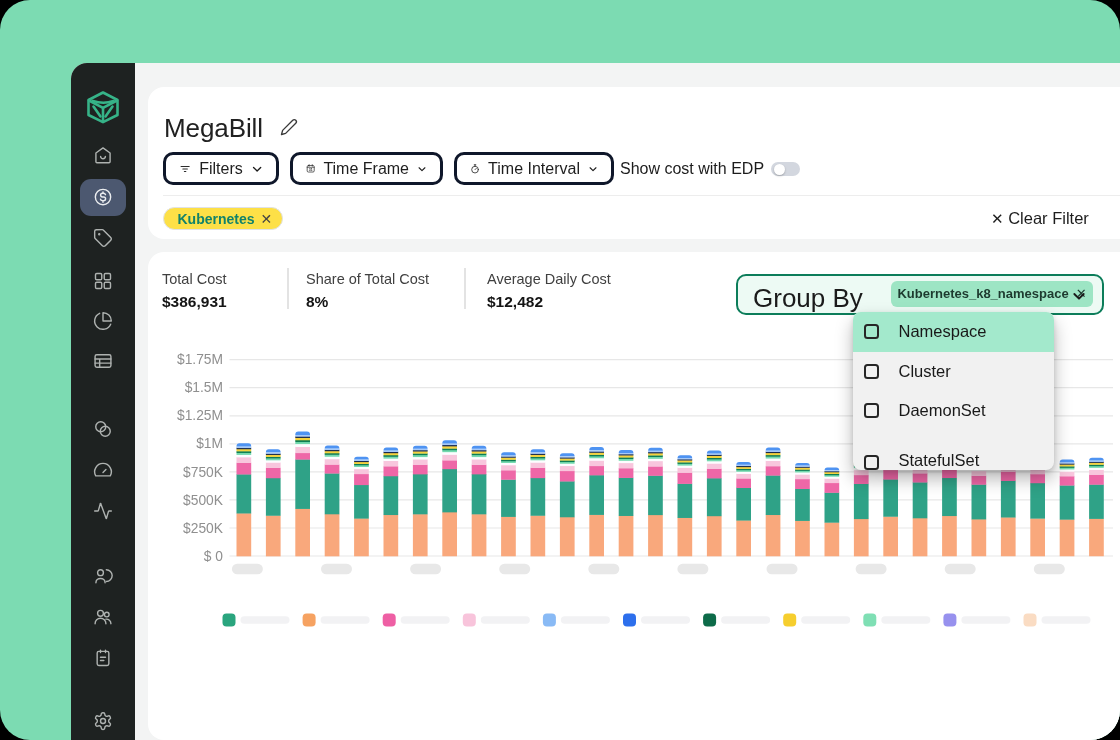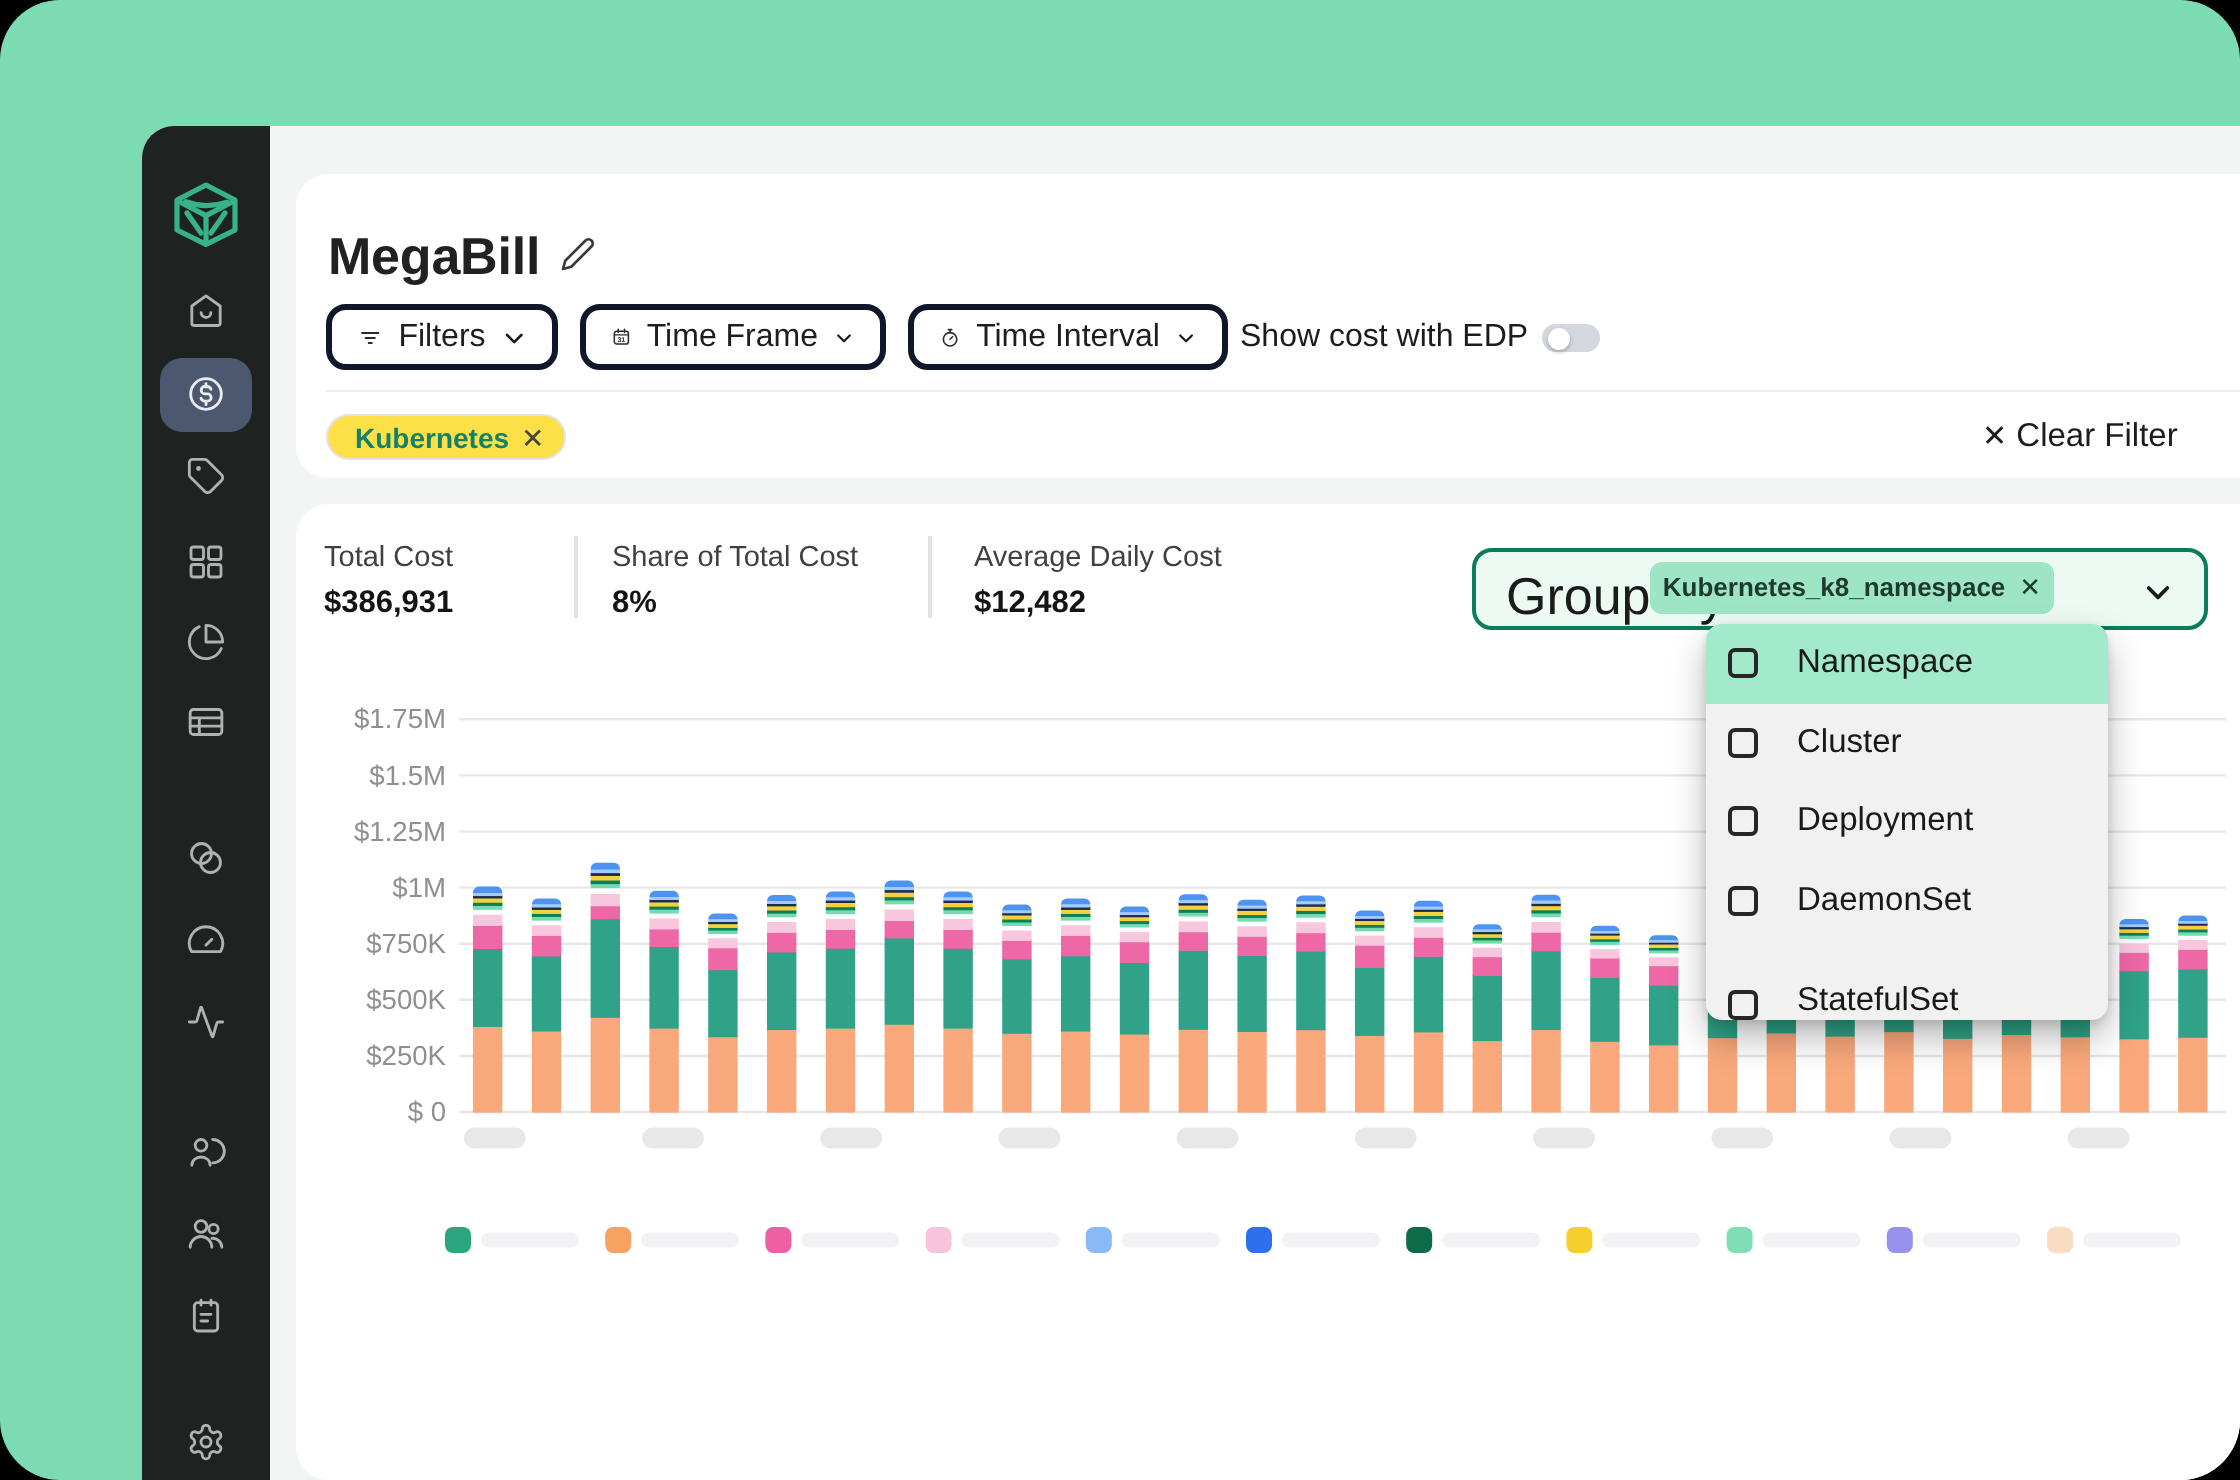--- a/index.html
+++ b/index.html
@@ -72,21 +72,21 @@
     <svg style="position:absolute;left:93.0px;top:648.0px" width="20" height="20" viewBox="0 0 24 24" fill="none" stroke="#AEB2B0" stroke-width="1.7" stroke-linecap="round" stroke-linejoin="round">
       <rect x="5" y="4" width="14" height="17" rx="2"></rect>
       <path d="M9 2.5v3M15 2.5v3M9 11h6M9 15h4"></path>
     </svg>
     <svg style="position:absolute;left:93.0px;top:711.0px" width="20" height="20" viewBox="0 0 24 24" fill="none" stroke="#AEB2B0" stroke-width="1.7" stroke-linecap="round" stroke-linejoin="round">
       <path d="M12.2 2h-.4a2 2 0 0 0-2 2v.2a2 2 0 0 1-1 1.7l-.4.3a2 2 0 0 1-2 0l-.2-.1a2 2 0 0 0-2.7.7l-.2.4a2 2 0 0 0 .7 2.7l.2.1a2 2 0 0 1 1 1.7v.7a2 2 0 0 1-1 1.7l-.2.1a2 2 0 0 0-.7 2.7l.2.4a2 2 0 0 0 2.7.7l.2-.1a2 2 0 0 1 2 0l.4.3a2 2 0 0 1 1 1.7v.2a2 2 0 0 0 2 2h.4a2 2 0 0 0 2-2v-.2a2 2 0 0 1 1-1.7l.4-.3a2 2 0 0 1 2 0l.2.1a2 2 0 0 0 2.7-.7l.2-.4a2 2 0 0 0-.7-2.7l-.2-.1a2 2 0 0 1-1-1.7v-.7a2 2 0 0 1 1-1.7l.2-.1a2 2 0 0 0 .7-2.7l-.2-.4a2 2 0 0 0-2.7-.7l-.2.1a2 2 0 0 1-2 0l-.4-.3a2 2 0 0 1-1-1.7V4a2 2 0 0 0-2-2z"></path>
       <circle cx="12" cy="12" r="3"></circle>
     </svg>
 
   <div class="abs" style="left:148px;top:87px;width:972px;height:152px;background:#fff;border-radius:16px 0 0 16px"></div>
-  <div class="abs" style="left:164px;top:113px;font-size:26px;font-weight:bold;color:#212121;letter-spacing:-0.1px">MegaBill</div>
+  <div class="abs" style="left:164px;top:113px;font-size:26px;font-weight:normal;color:#212121;letter-spacing:-0.1px">MegaBill</div>
   <svg style="position:absolute;left:280px;top:118px" width="18" height="18" viewBox="0 0 24 24" fill="none" stroke="#3A3A3A" stroke-width="1.8" stroke-linecap="round" stroke-linejoin="round">
       <path d="M17 3a2.8 2.8 0 1 1 4 4L7.5 20.5 2 22l1.5-5.5Z"></path>
     </svg>
   <div class="btn" style="left:163px;width:116px">
       <svg width="16" height="16" viewBox="0 0 24 24" fill="none" stroke="#2B2B2B" stroke-width="2" stroke-linecap="round">
         <path d="M4 7h16M7.5 12h9M10.5 17h3"></path>
       </svg>
       <span>Filters</span>
       <svg width="16" height="16" viewBox="0 0 24 24" fill="none" stroke="#1B1B1B" stroke-width="2.6" stroke-linecap="round" stroke-linejoin="round">
         <path d="M5 9l7 7 7-7"></path>
@@ -511,42 +511,38 @@
       <rect x="863.3" y="613.5" width="13" height="13" rx="4" fill="#7FDFB4"></rect>
       <rect x="881.3" y="616.3" width="49" height="7.5" rx="3.75" fill="#F2F2F4"></rect>
       <rect x="943.4" y="613.5" width="13" height="13" rx="4" fill="#9791EE"></rect>
       <rect x="961.4" y="616.3" width="49" height="7.5" rx="3.75" fill="#F2F2F4"></rect>
       <rect x="1023.5" y="613.5" width="13" height="13" rx="4" fill="#FADCC3"></rect>
       <rect x="1041.5" y="616.3" width="49" height="7.5" rx="3.75" fill="#F2F2F4"></rect>
     </svg>
 
   <div class="abs" style="left:736px;top:274px;width:368px;height:41px;background:#EDFAF4;border:2px solid #0C7D5A;border-radius:10px"></div>
   <div class="abs" style="left:753px;top:283px;font-size:26px;color:#1B1B1B">Group By</div>
-  <div class="abs" style="left:825px;top:280.5px;width:202px;height:26px;background:#9DE5C4;border-radius:6px;display:flex;align-items:center;justify-content:center;gap:7px">
+  <div class="abs" style="left:891px;top:280.5px;width:202px;height:26px;background:#9DE5C4;border-radius:6px;display:flex;align-items:center;justify-content:center;gap:7px">
     <span style="font-size:13px;font-weight:bold;color:#1D3A2F">Kubernetes_k8_namespace</span>
     <span style="font-size:13px;color:#1D3A2F">✕</span>
   </div>
   <div class="abs" style="left:1071px;top:288px"><svg width="16" height="16" viewBox="0 0 24 24" fill="none" stroke="#1A1A1A" stroke-width="2.8" stroke-linecap="round" stroke-linejoin="round">
         <path d="M5 9l7 7 7-7"></path>
       </svg></div>
 
   <div class="abs" style="left:852.5px;top:312px;width:201px;background:#F1F1F1;border-radius:8px;box-shadow:0 9px 18px rgba(0,0,0,.28),0 2px 5px rgba(0,0,0,.12)">
       <div style="height:39.6px;display:flex;align-items:center;background:#A3E9CC;border-radius:8px 8px 0 0;">
         <span style="width:15px;height:15px;border:2px solid #262626;border-radius:3.5px;margin-left:11px;flex:none"></span>
         <span style="margin-left:20px;font-size:16.5px;color:#191919">Namespace</span>
       </div>
       <div style="height:39.6px;display:flex;align-items:center;">
         <span style="width:15px;height:15px;border:2px solid #262626;border-radius:3.5px;margin-left:11px;flex:none"></span>
         <span style="margin-left:20px;font-size:16.5px;color:#191919">Cluster</span>
       </div>
       <div style="height:39.6px;display:flex;align-items:center;">
         <span style="width:15px;height:15px;border:2px solid #262626;border-radius:3.5px;margin-left:11px;flex:none"></span>
-        <span style="margin-left:20px;font-size:16.5px;color:#191919">Deployment</span>
-      </div>
-      <div style="height:39.6px;display:flex;align-items:center;">
-        <span style="width:15px;height:15px;border:2px solid #262626;border-radius:3.5px;margin-left:11px;flex:none"></span>
         <span style="margin-left:20px;font-size:16.5px;color:#191919">DaemonSet</span>
       </div>
       <div style="height:39.6px;display:flex;align-items:flex-end;">
         <span style="width:15px;height:15px;border:2px solid #262626;border-radius:3.5px;margin-left:11px;flex:none"></span>
         <span style="margin-left:20px;font-size:16.5px;color:#191919">StatefulSet</span>
       </div>
     </div>
 </div>
 </body></html>

